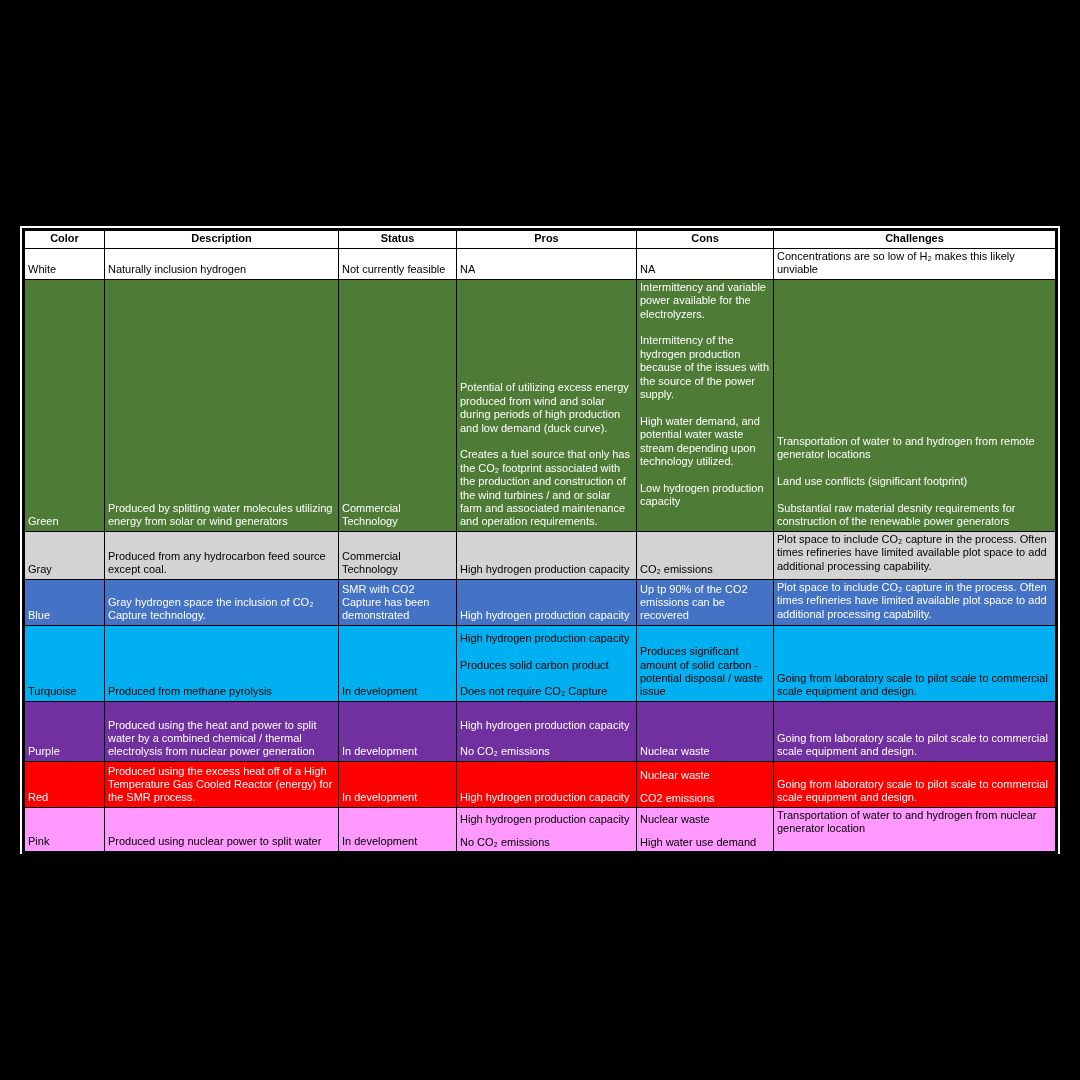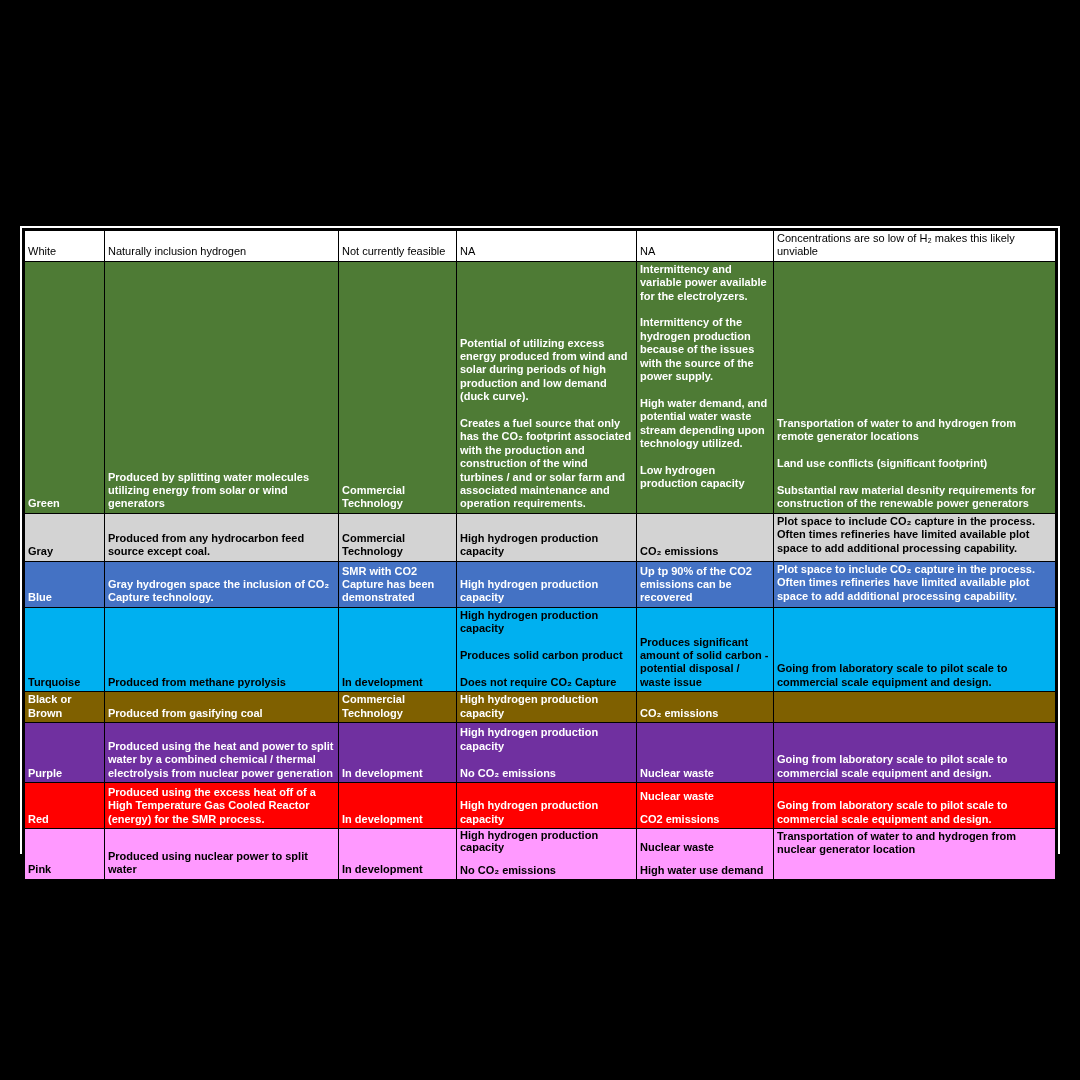--- a/index.html
+++ b/index.html
@@ -37,39 +37,47 @@
     word-wrap:break-word;
   }
   .h2table th{
     font-weight:bold;
     text-align:center;
     vertical-align:middle;
     background:#ffffff;
     color:#000000;
     white-space:nowrap;
   }
-  tr.data-row td{font-weight:bold;}
+  tr.data-row td{font-weight:normal;}
   tr.row-white td{font-weight:normal;}
   td.va-top{vertical-align:top;}
   td.lh-tight{line-height:1.06;}
 </style>
 </head>
 <body>
 
 <div class="sheet">
   <table class="h2table">
     <colgroup>
       <col style="width:81px">
       <col style="width:234px">
       <col style="width:118px">
       <col style="width:180px">
       <col style="width:137px">
       <col>
     </colgroup>
     <tbody>
+      <tr style="height:19px;">
+        <th>Color</th>
+        <th>Description</th>
+        <th>Status</th>
+        <th>Pros</th>
+        <th>Cons</th>
+        <th>Challenges</th>
+      </tr>
 
       <tr class="data-row row-white" style="height: 17px; background-color: rgb(255, 255, 255); color: rgb(0, 0, 0);">
         <td>White</td>
         <td>Naturally inclusion hydrogen</td>
         <td>Not currently feasible</td>
         <td>NA</td>
         <td>NA</td>
         <td>Concentrations are so low of H₂ makes this likely unviable</td>
       </tr>
 
@@ -118,28 +126,20 @@
         <td>In development</td>
         <td>High hydrogen production capacity
 
 Produces solid carbon product
 
 Does not require CO₂ Capture</td>
         <td>Produces significant amount of solid carbon - potential disposal / waste issue</td>
         <td>Going from laboratory scale to pilot scale to commercial scale equipment and design.</td>
       </tr>
 
-      <tr class="data-row" style="height: 17px; background-color: rgb(127, 96, 0); color: rgb(255, 255, 255);">
-        <td>Black or Brown</td>
-        <td>Produced from gasifying coal</td>
-        <td>Commercial Technology</td>
-        <td>High hydrogen production capacity</td>
-        <td>CO₂ emissions</td>
-        <td></td>
-      </tr>
 
       <tr class="data-row" style="height: 60px; background-color: rgb(112, 48, 160); color: rgb(255, 255, 255);">
         <td>Purple</td>
         <td>Produced using the heat and power to split water by a combined chemical / thermal electrolysis from nuclear power generation</td>
         <td>In development</td>
         <td>High hydrogen production capacity
 
 No CO₂ emissions</td>
         <td>Nuclear waste</td>
         <td>Going from laboratory scale to pilot scale to commercial scale equipment and design.</td>

